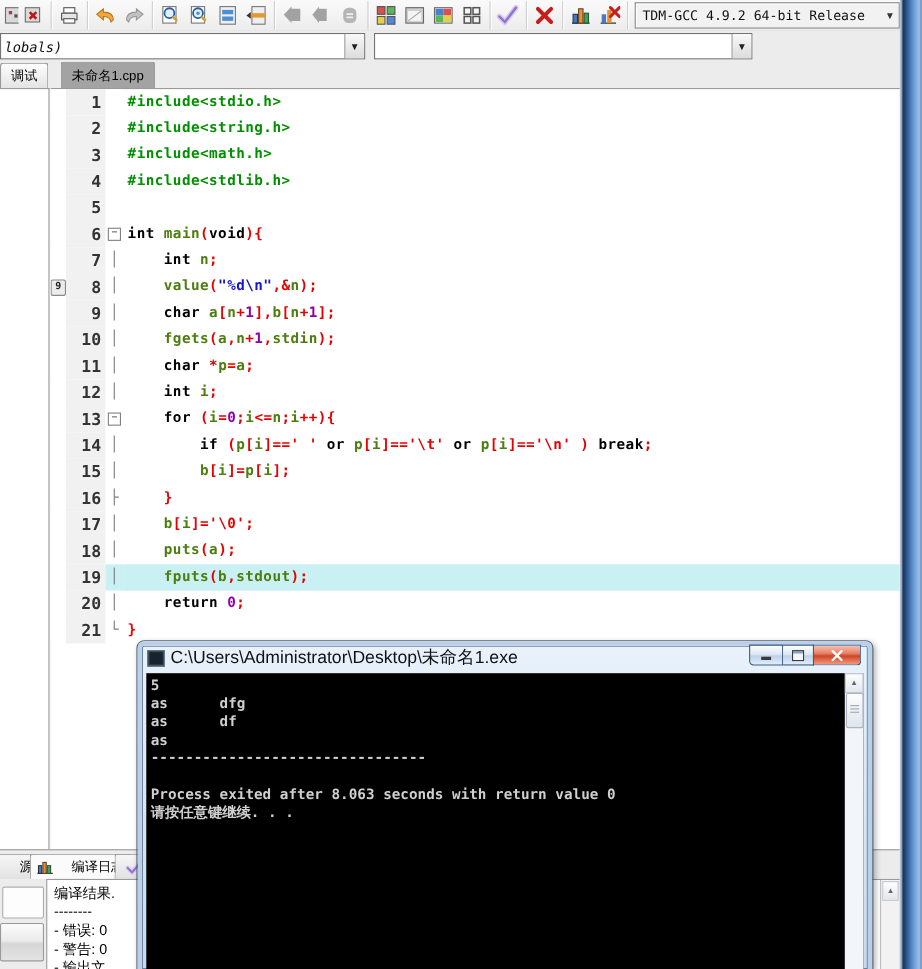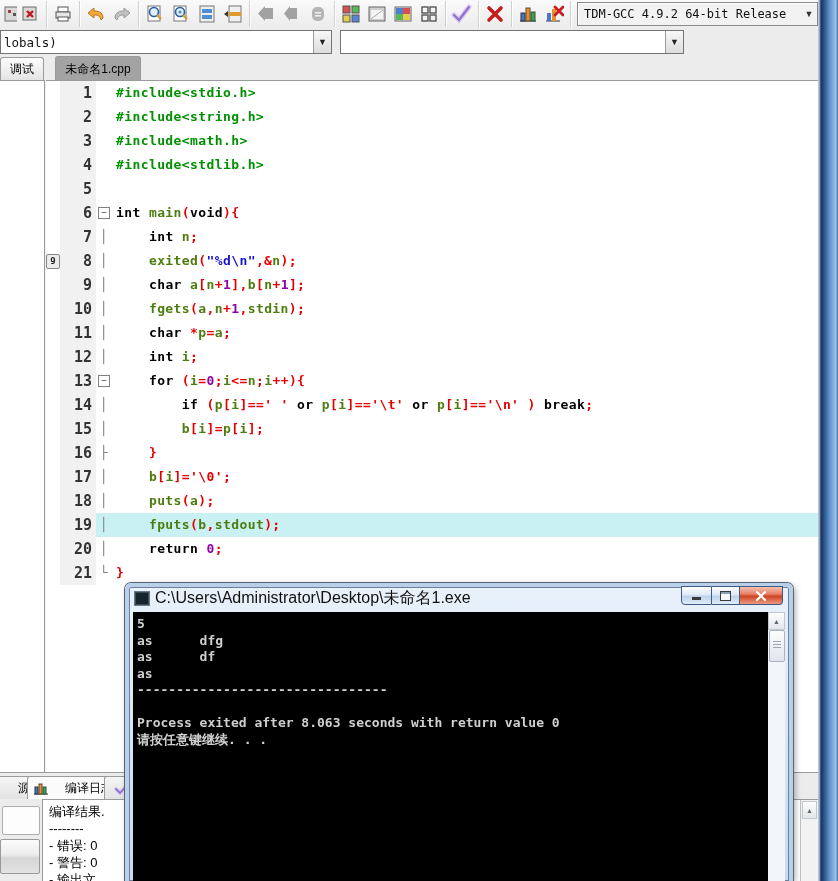--- a/index.html
+++ b/index.html
@@ -14,21 +14,21 @@
     border-right:1px solid #cfcfcf;box-shadow:1px 0 0 #ffffff;}
   .tbtn{width:26px;height:24px;display:flex;align-items:center;justify-content:center;}
   .tbtn.half{width:14px;overflow:hidden;justify-content:flex-end;}
   .combo-compiler{margin-left:6px;width:240px;height:22px;border:1px solid #8a8a8a;
     background:#f2f2f2;display:flex;align-items:center;box-shadow:inset 1px 1px 0 #ffffff;}
   .combo-compiler .txt{flex:1;font-family:"DejaVu Sans Mono",monospace;font-size:12px;
     padding-left:6px;color:#111;white-space:nowrap;overflow:hidden;}
   .arrow{width:16px;text-align:center;font-size:9px;color:#333;}
 
   
-  .navrow{position:absolute;left:0;top:28px;width:818px;height:27px;background:#ececec;}
+  .navrow{position:absolute;left:0;top:28px;width:818px;height:27px;background:#ececec;font-style:italic;}
   .combo{position:absolute;top:2px;height:22px;background:#fff;border:1px solid #747474;
     display:flex;align-items:center;}
   .combo .txt{flex:1;font-family:"DejaVu Sans Mono",monospace;font-size:12.5px;color:#111;
     padding-left:3px;white-space:nowrap;overflow:hidden;}
   .combo .btn{width:17px;height:100%;background:linear-gradient(#f8f8f8,#dcdcdc);
     border-left:1px solid #9a9a9a;display:flex;align-items:center;justify-content:center;
     font-size:9px;color:#222;}
   .combo.c1{left:0;width:330px;}
   .combo.c2{left:340px;width:342px;}
 
@@ -316,21 +316,21 @@
 
   <div class="editor">
     <div>
         <div class="code-line"><span class="gut-mark"></span><span class="gut-num">1</span><span class="gut-fold"></span><span class="code-text"><span class="tk-pp">#include&lt;stdio.h&gt;</span></span></div>
         <div class="code-line"><span class="gut-mark"></span><span class="gut-num">2</span><span class="gut-fold"></span><span class="code-text"><span class="tk-pp">#include&lt;string.h&gt;</span></span></div>
         <div class="code-line"><span class="gut-mark"></span><span class="gut-num">3</span><span class="gut-fold"></span><span class="code-text"><span class="tk-pp">#include&lt;math.h&gt;</span></span></div>
         <div class="code-line"><span class="gut-mark"></span><span class="gut-num">4</span><span class="gut-fold"></span><span class="code-text"><span class="tk-pp">#include&lt;stdlib.h&gt;</span></span></div>
         <div class="code-line"><span class="gut-mark"></span><span class="gut-num">5</span><span class="gut-fold"></span><span class="code-text"></span></div>
         <div class="code-line"><span class="gut-mark"></span><span class="gut-num">6</span><span class="gut-fold"><span class="fold-box">−</span></span><span class="code-text"><span class="tk-kw">int</span><span class="tk-id"> main</span><span class="tk-pun">(</span><span class="tk-kw">void</span><span class="tk-pun">){</span></span></div>
         <div class="code-line"><span class="gut-mark"></span><span class="gut-num">7</span><span class="gut-fold">│</span><span class="code-text"><span class="tk-id">    </span><span class="tk-kw">int</span><span class="tk-id"> n</span><span class="tk-pun">;</span></span></div>
-        <div class="code-line"><span class="gut-mark"><span class="mark-box">9</span></span><span class="gut-num">8</span><span class="gut-fold">│</span><span class="code-text"><span class="tk-id">    exited</span><span class="tk-pun">(</span><span class="tk-str">"%d\n"</span><span class="tk-pun">,&amp;</span><span class="tk-id">n</span><span class="tk-pun">);</span></span></div>
+        <div class="code-line"><span class="gut-mark"><span class="mark-box">9</span></span><span class="gut-num">8</span><span class="gut-fold">│</span><span class="code-text"><span class="tk-id">    value</span><span class="tk-pun">(</span><span class="tk-str">"%d\n"</span><span class="tk-pun">,&amp;</span><span class="tk-id">n</span><span class="tk-pun">);</span></span></div>
         <div class="code-line"><span class="gut-mark"></span><span class="gut-num">9</span><span class="gut-fold">│</span><span class="code-text"><span class="tk-id">    </span><span class="tk-kw">char</span><span class="tk-id"> a</span><span class="tk-pun">[</span><span class="tk-id">n</span><span class="tk-pun">+</span><span class="tk-num">1</span><span class="tk-pun">],</span><span class="tk-id">b</span><span class="tk-pun">[</span><span class="tk-id">n</span><span class="tk-pun">+</span><span class="tk-num">1</span><span class="tk-pun">];</span></span></div>
         <div class="code-line"><span class="gut-mark"></span><span class="gut-num">10</span><span class="gut-fold">│</span><span class="code-text"><span class="tk-id">    fgets</span><span class="tk-pun">(</span><span class="tk-id">a</span><span class="tk-pun">,</span><span class="tk-id">n</span><span class="tk-pun">+</span><span class="tk-num">1</span><span class="tk-pun">,</span><span class="tk-id">stdin</span><span class="tk-pun">);</span></span></div>
         <div class="code-line"><span class="gut-mark"></span><span class="gut-num">11</span><span class="gut-fold">│</span><span class="code-text"><span class="tk-id">    </span><span class="tk-kw">char</span><span class="tk-id"> </span><span class="tk-pun">*</span><span class="tk-id">p</span><span class="tk-pun">=</span><span class="tk-id">a</span><span class="tk-pun">;</span></span></div>
         <div class="code-line"><span class="gut-mark"></span><span class="gut-num">12</span><span class="gut-fold">│</span><span class="code-text"><span class="tk-id">    </span><span class="tk-kw">int</span><span class="tk-id"> i</span><span class="tk-pun">;</span></span></div>
         <div class="code-line"><span class="gut-mark"></span><span class="gut-num">13</span><span class="gut-fold"><span class="fold-box">−</span></span><span class="code-text"><span class="tk-id">    </span><span class="tk-kw">for</span><span class="tk-pun"> (</span><span class="tk-id">i</span><span class="tk-pun">=</span><span class="tk-num">0</span><span class="tk-pun">;</span><span class="tk-id">i</span><span class="tk-pun">&lt;=</span><span class="tk-id">n</span><span class="tk-pun">;</span><span class="tk-id">i</span><span class="tk-pun">++){</span></span></div>
         <div class="code-line"><span class="gut-mark"></span><span class="gut-num">14</span><span class="gut-fold">│</span><span class="code-text"><span class="tk-id">        </span><span class="tk-kw">if</span><span class="tk-pun"> (</span><span class="tk-id">p</span><span class="tk-pun">[</span><span class="tk-id">i</span><span class="tk-pun">]==</span><span class="tk-chr">' '</span><span class="tk-id"> </span><span class="tk-kw">or</span><span class="tk-id"> p</span><span class="tk-pun">[</span><span class="tk-id">i</span><span class="tk-pun">]==</span><span class="tk-chr">'\t'</span><span class="tk-id"> </span><span class="tk-kw">or</span><span class="tk-id"> p</span><span class="tk-pun">[</span><span class="tk-id">i</span><span class="tk-pun">]==</span><span class="tk-chr">'\n'</span><span class="tk-pun"> )</span><span class="tk-id"> </span><span class="tk-kw">break</span><span class="tk-pun">;</span></span></div>
         <div class="code-line"><span class="gut-mark"></span><span class="gut-num">15</span><span class="gut-fold">│</span><span class="code-text"><span class="tk-id">        b</span><span class="tk-pun">[</span><span class="tk-id">i</span><span class="tk-pun">]=</span><span class="tk-id">p</span><span class="tk-pun">[</span><span class="tk-id">i</span><span class="tk-pun">];</span></span></div>
         <div class="code-line"><span class="gut-mark"></span><span class="gut-num">16</span><span class="gut-fold">├</span><span class="code-text"><span class="tk-pun">    }</span></span></div>
         <div class="code-line"><span class="gut-mark"></span><span class="gut-num">17</span><span class="gut-fold">│</span><span class="code-text"><span class="tk-id">    b</span><span class="tk-pun">[</span><span class="tk-id">i</span><span class="tk-pun">]=</span><span class="tk-chr">'\0'</span><span class="tk-pun">;</span></span></div>
         <div class="code-line"><span class="gut-mark"></span><span class="gut-num">18</span><span class="gut-fold">│</span><span class="code-text"><span class="tk-id">    puts</span><span class="tk-pun">(</span><span class="tk-id">a</span><span class="tk-pun">);</span></span></div>

